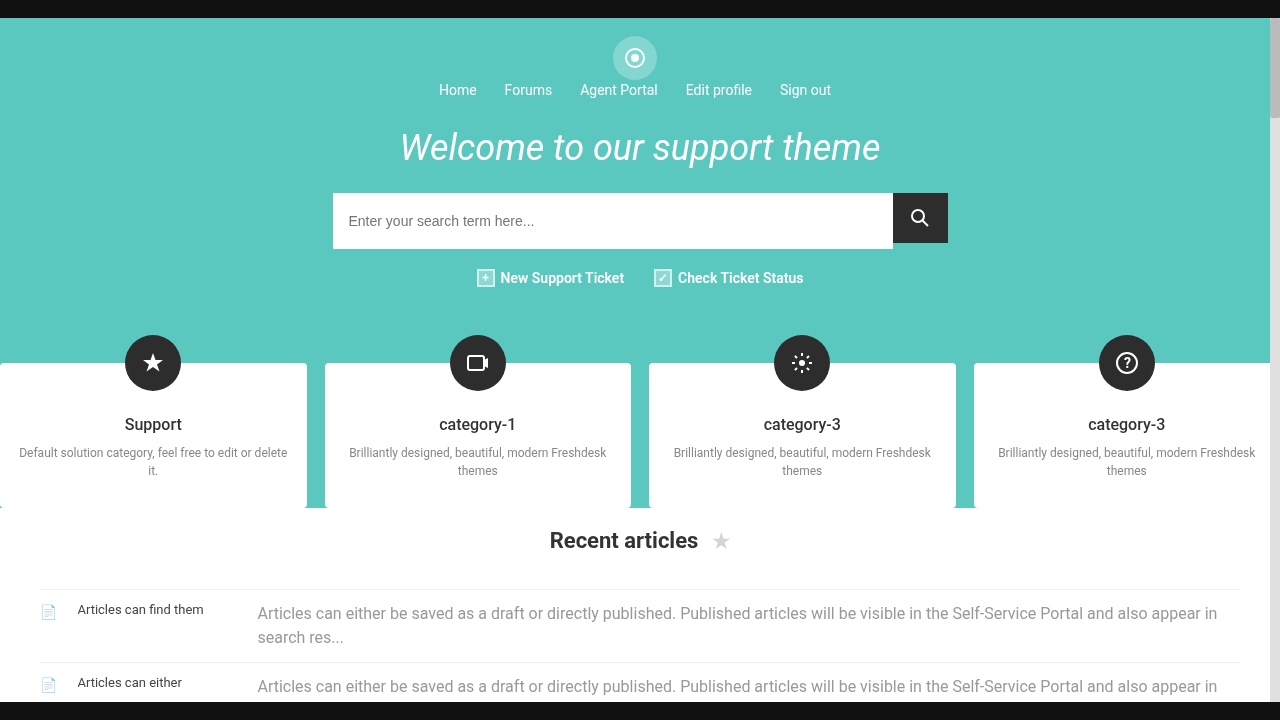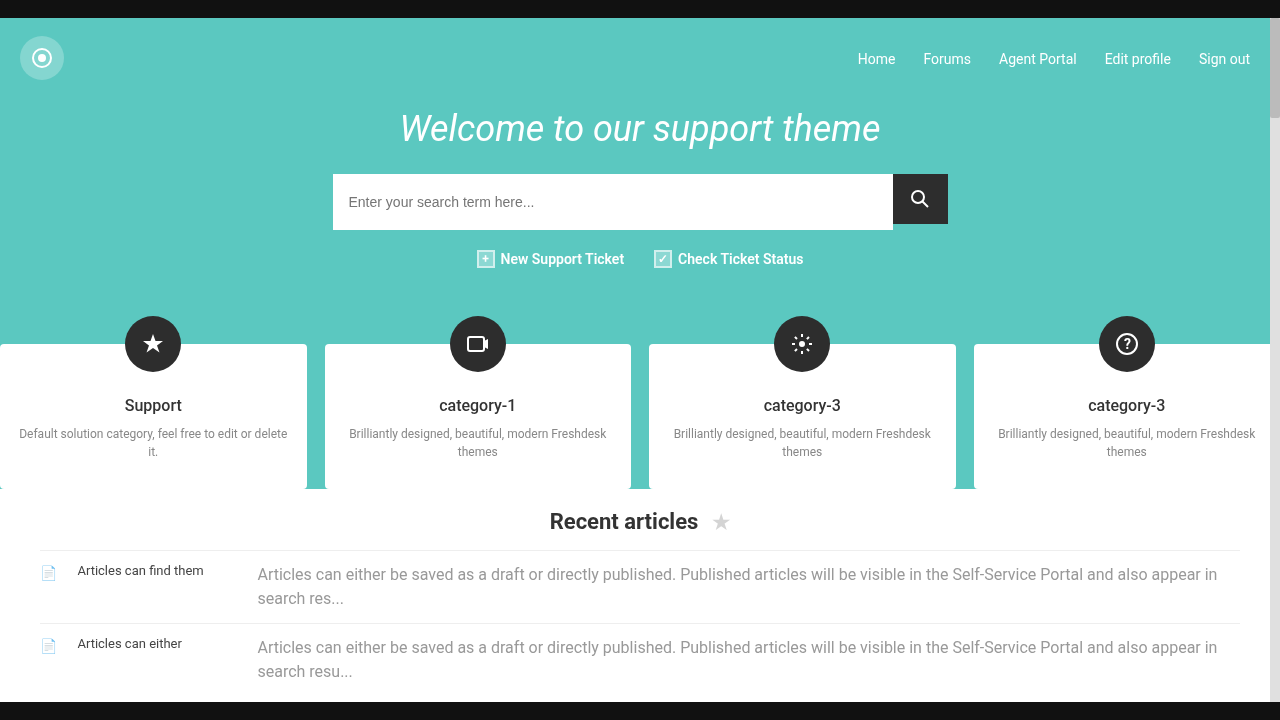--- a/index.html
+++ b/index.html
@@ -31,20 +31,21 @@
     .hero {
       background: #5bc8c0;
       padding: 0;
       position: relative;
     }
     .navbar {
       display: flex;
       justify-content: space-between;
       align-items: center;
       padding: 18px 30px 18px 20px;
+      flex-direction: column;
     }
     .logo-circle {
       width: 44px;
       height: 44px;
       border-radius: 50%;
       background: rgba(255,255,255,0.25);
       display: flex;
       align-items: center;
       justify-content: center;
       color: white;
@@ -170,21 +171,21 @@
     
     .white-section {
       background: #fff;
       padding: 20px 40px 0;
     }
     .recent-articles-title {
       text-align: center;
       font-size: 22px;
       font-weight: 700;
       color: #333;
-      margin-bottom: 16px;
+      margin-bottom: 36px;
       display: flex;
       align-items: center;
       justify-content: center;
       gap: 14px;
     }
     .star-icon {
       color: #d4d4d4;
       font-size: 20px;
     }
     .article-row {

